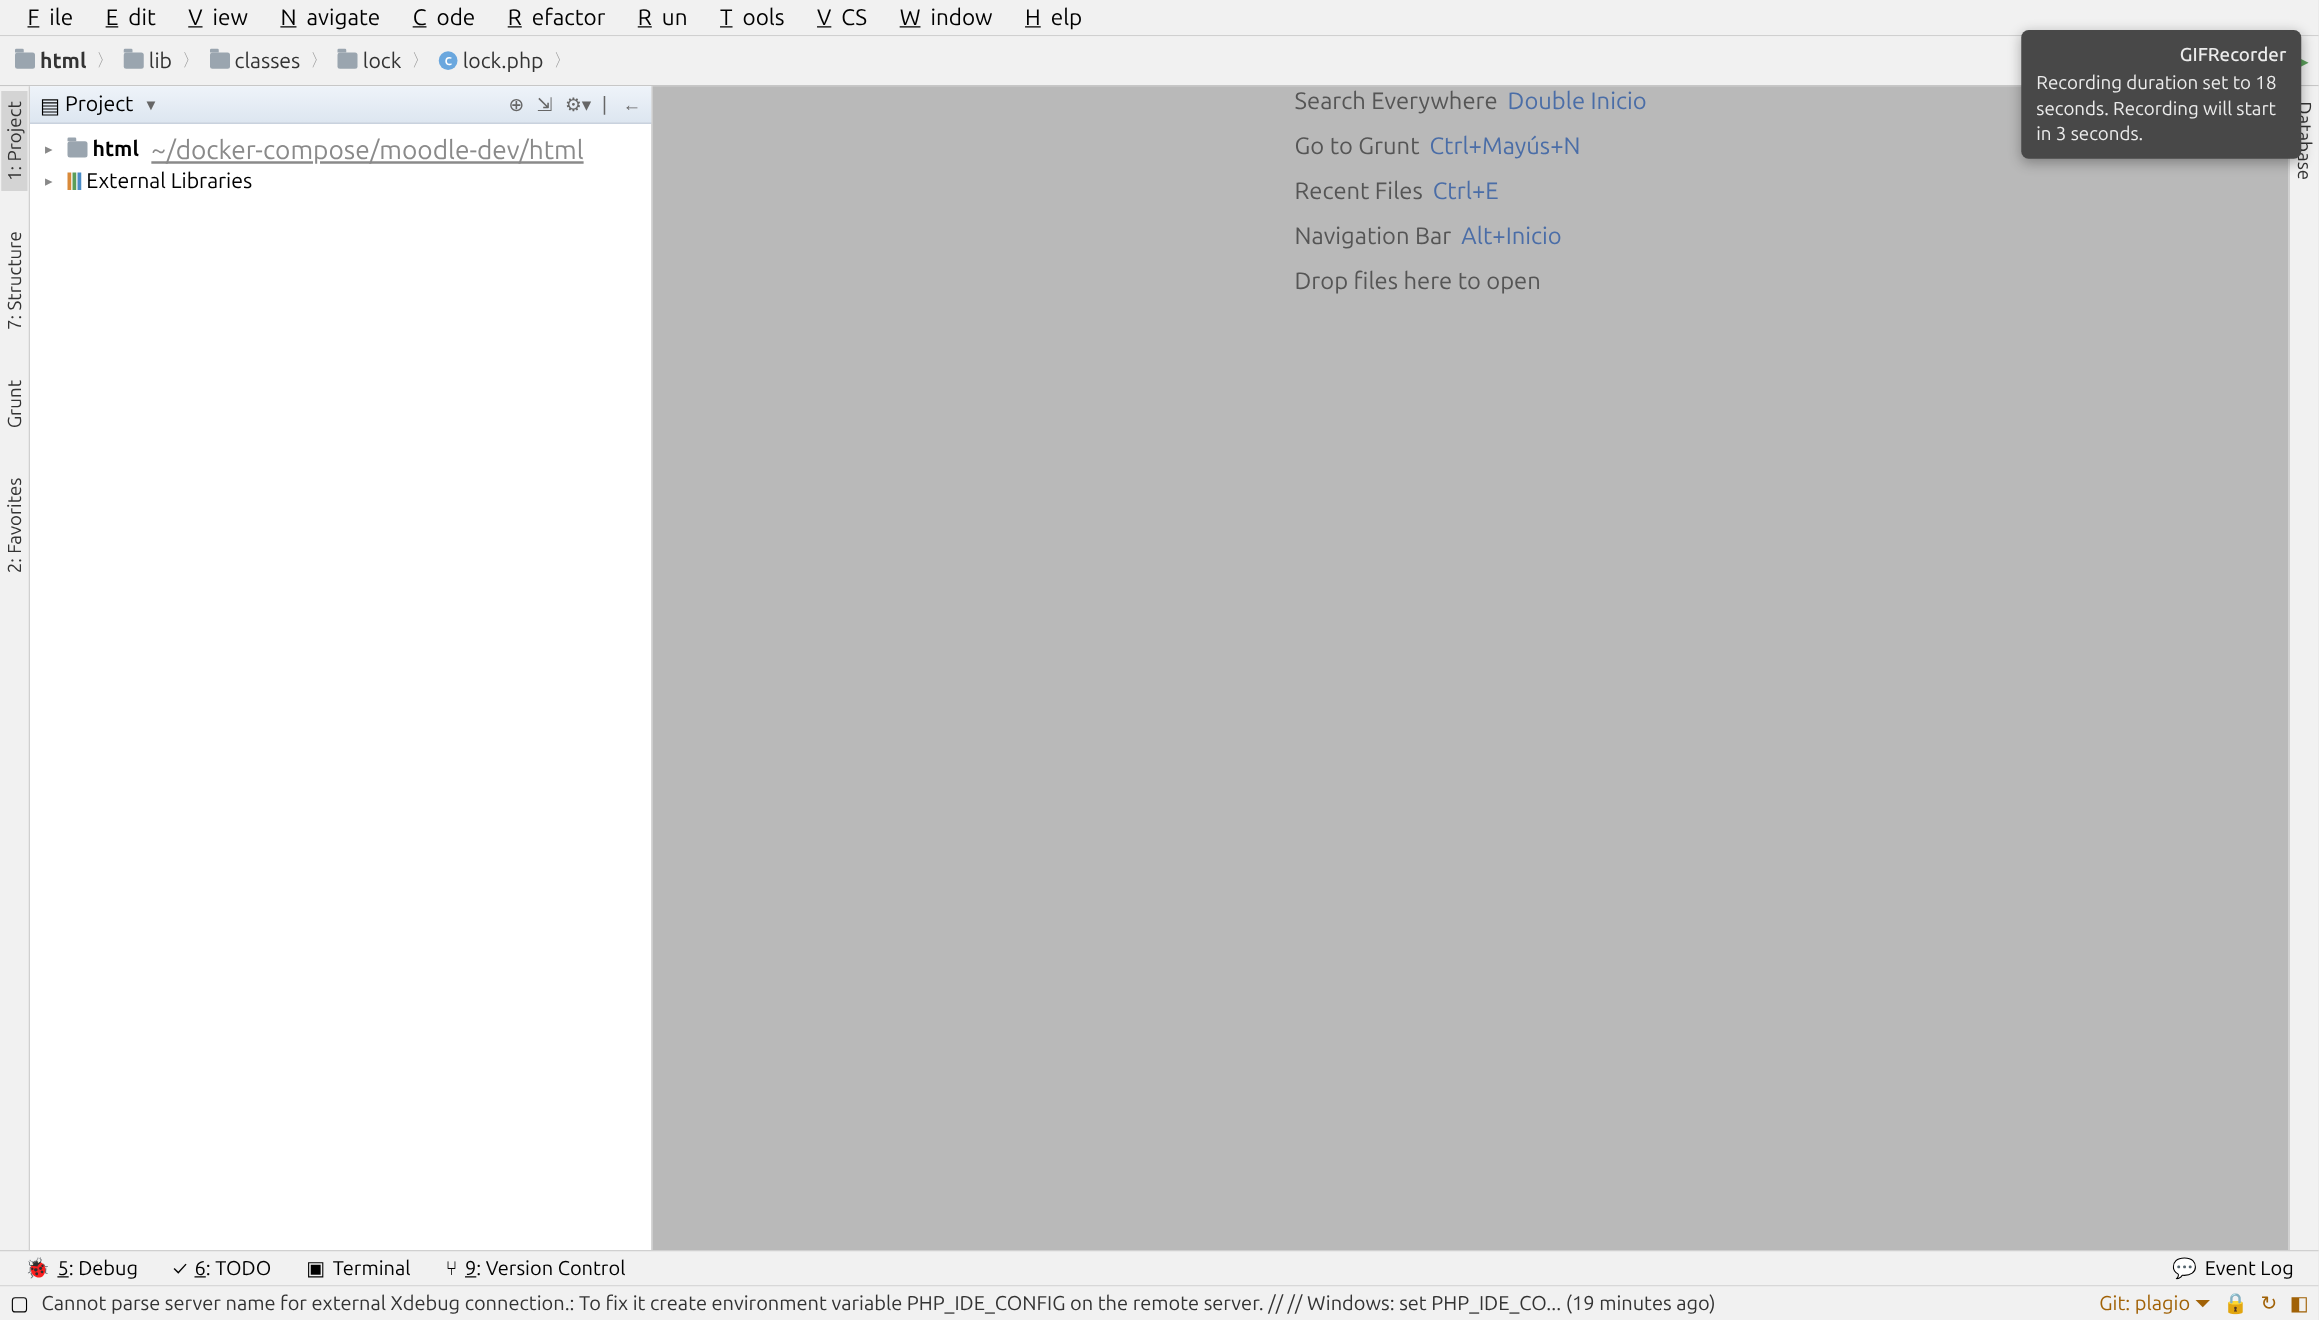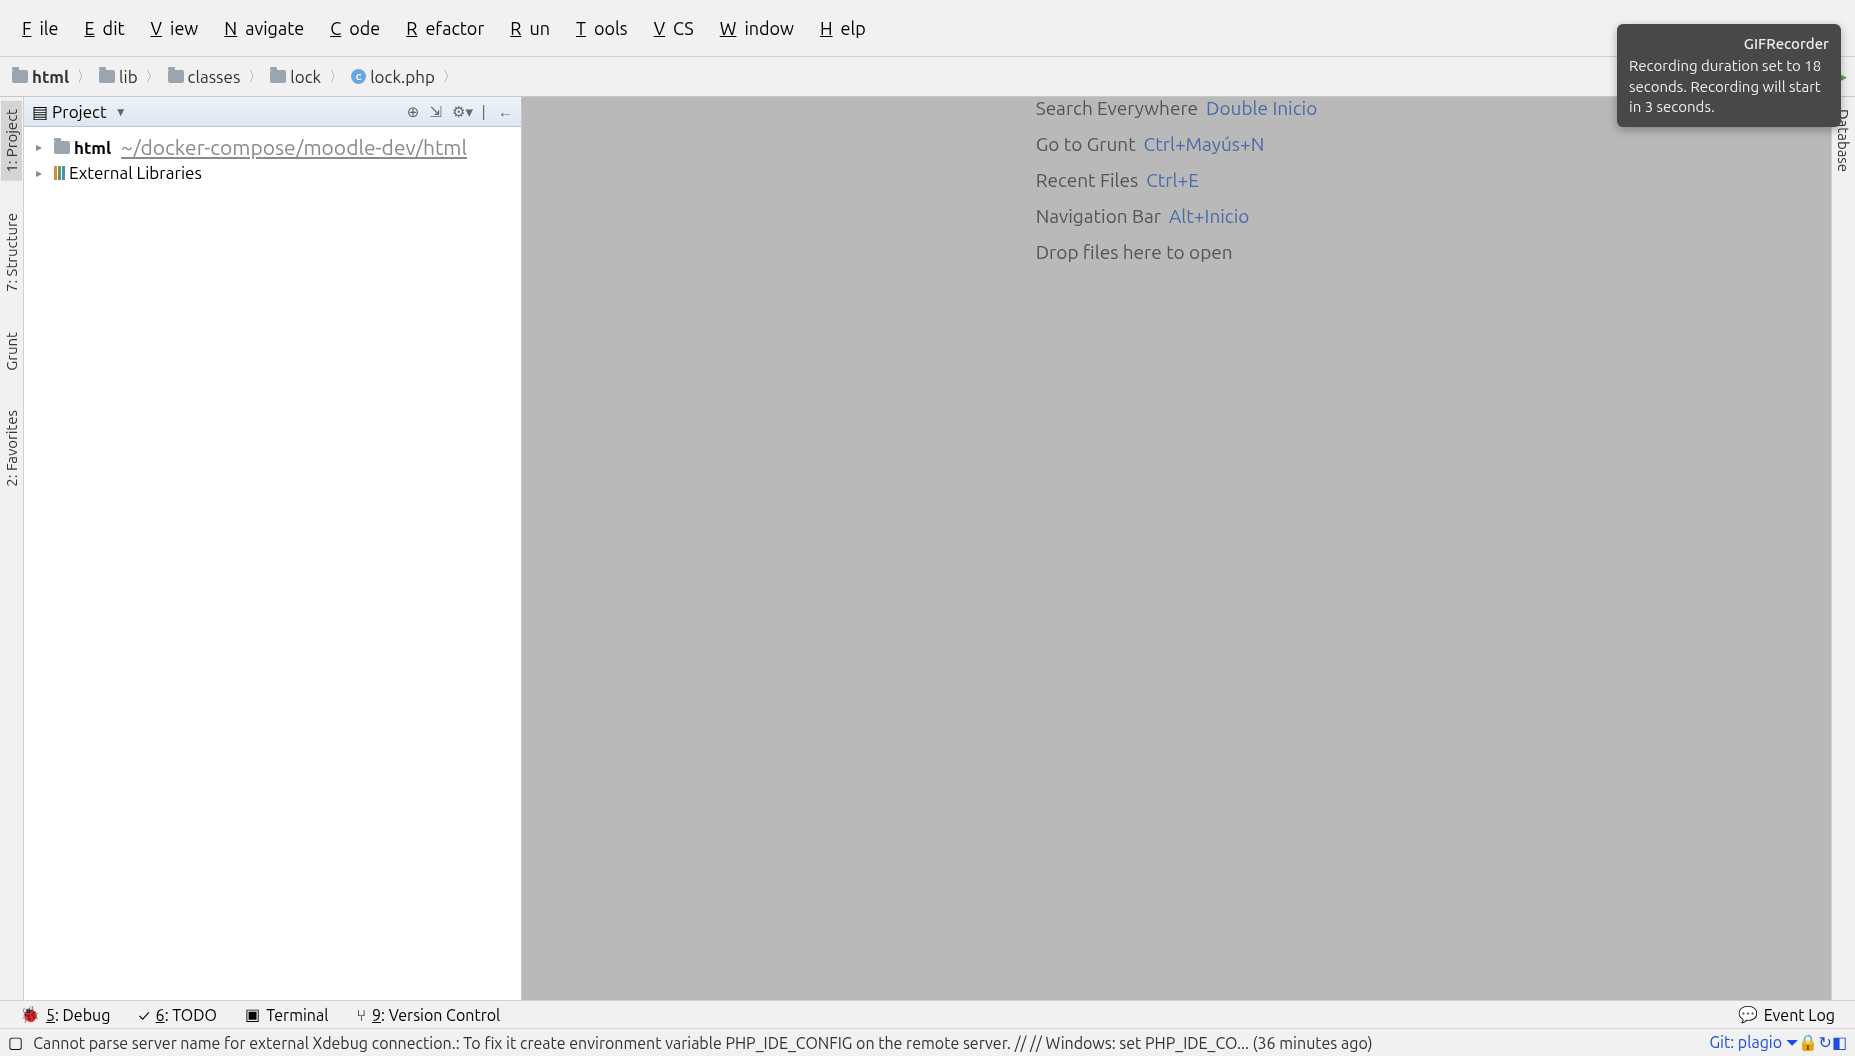--- a/index.html
+++ b/index.html
@@ -1,19 +1,19 @@
 <!DOCTYPE html>
 <html><head>
 <meta charset="utf-8">
 <style>
 * { margin: 0; padding: 0; box-sizing: border-box; font-family: "Segoe UI", Ubuntu, sans-serif; }
 body { width: 1855px; height: 1056px; background: #f1f1f1; display: flex; flex-direction: column; overflow: hidden; position: relative; }
 
 
-.menubar { background: #f1f1f1; border-bottom: 1px solid #d0d0d0; display: flex; padding: 16px 6px; gap: 2px; font-size: 18px; text-align: right; }
+.menubar { background: #f1f1f1; border-bottom: 1px solid #d0d0d0; display: flex; padding: 2px 6px; gap: 2px; font-size: 18px; text-align: right; }
 .menubar span { padding: 2px 8px; cursor: pointer; }
 .menubar .u { text-decoration: underline; }
 
 
 .navrow { background: #f1f1f1; border-bottom: 1px solid #c7c7c7; display: flex; align-items: center; padding: 6px 8px; font-size: 17px; height: 40px; }
 .crumbs { display: flex; align-items: center; gap: 2px; flex: 1; }
 .crumb { display: flex; align-items: center; gap: 4px; padding: 2px 4px; cursor: pointer; color: #333; }
 .crumb .folder-icon, .crumb .file-icon { display: inline-block; }
 .crumb.bold { font-weight: bold; }
 .chev { color: #999; font-size: 14px; margin: 0 2px; }
@@ -46,21 +46,21 @@
 .empty-hints .shortcut { color: #4a6da7; }
 
 
 .bottom-strip { background: #f1f1f1; border-top: 1px solid #d0d0d0; display: flex; align-items: center; padding: 3px 20px; font-size: 16px; gap: 28px; height: 28px; }
 .bottom-strip .tab { display: flex; align-items: center; gap: 6px; cursor: pointer; }
 .bottom-strip .spacer { flex: 1; }
 
 
 .statusbar { background: #f1f1f1; border-top: 1px solid #d8d8d8; display: flex; align-items: center; padding: 3px 8px; font-size: 16px; gap: 10px; height: 28px; }
 .statusbar .msg { flex: 1; color: #333; }
-.statusbar .right { display: flex; align-items: center; color: #1d4ed8; }
+.statusbar .right { display: flex; align-items: center; gap: 10px; color: #a16207; }
 
 
 .notify { position: absolute; top: 24px; right: 14px; width: 224px; background: #484848; color: #ececec; border-radius: 6px; padding: 10px 12px; font-size: 15px; line-height: 1.35; box-shadow: 0 3px 10px rgba(0,0,0,.3); }
 .notify .ntitle { font-weight: 500; margin-bottom: 2px; text-align: right; }
 
 
 .folder-icon { width: 16px; height: 13px; background: #9aa5af; border-radius: 2px; position: relative; }
 .folder-icon::before { content: ""; position: absolute; top: -3px; left: 0; width: 7px; height: 3px; background: #9aa5af; border-radius: 1px 1px 0 0; }
 .php-icon { width: 15px; height: 15px; border-radius: 50%; background: #6aa7de; display: inline-flex; align-items: center; justify-content: center; color: #fff; font-size: 9px; font-weight: bold; }
 .lib-icon { display: inline-flex; gap: 1px; }
@@ -212,21 +212,21 @@
     </div>
   <div class="spacer"></div>
   <div class="tab">
     <span style="color:#d9a441">💬</span>
     <span>Event Log</span>
   </div>
 </div>
 
 <div class="statusbar">
   <span>▢</span>
-  <span class="msg">Cannot parse server name for external Xdebug connection.: To fix it create environment variable PHP_IDE_CONFIG on the remote server. // // Windows: set PHP_IDE_CO... (36 minutes ago)</span>
+  <span class="msg">Cannot parse server name for external Xdebug connection.: To fix it create environment variable PHP_IDE_CONFIG on the remote server. // // Windows: set PHP_IDE_CO... (19 minutes ago)</span>
   <div class="right">
     <span><span>Git: plagio</span> ⏷</span>
     <span>🔒</span>
     <span>↻</span>
     <span>◧</span>
   </div>
 </div>
 
 <div class="notify">
   <div class="ntitle">GIFRecorder</div>

